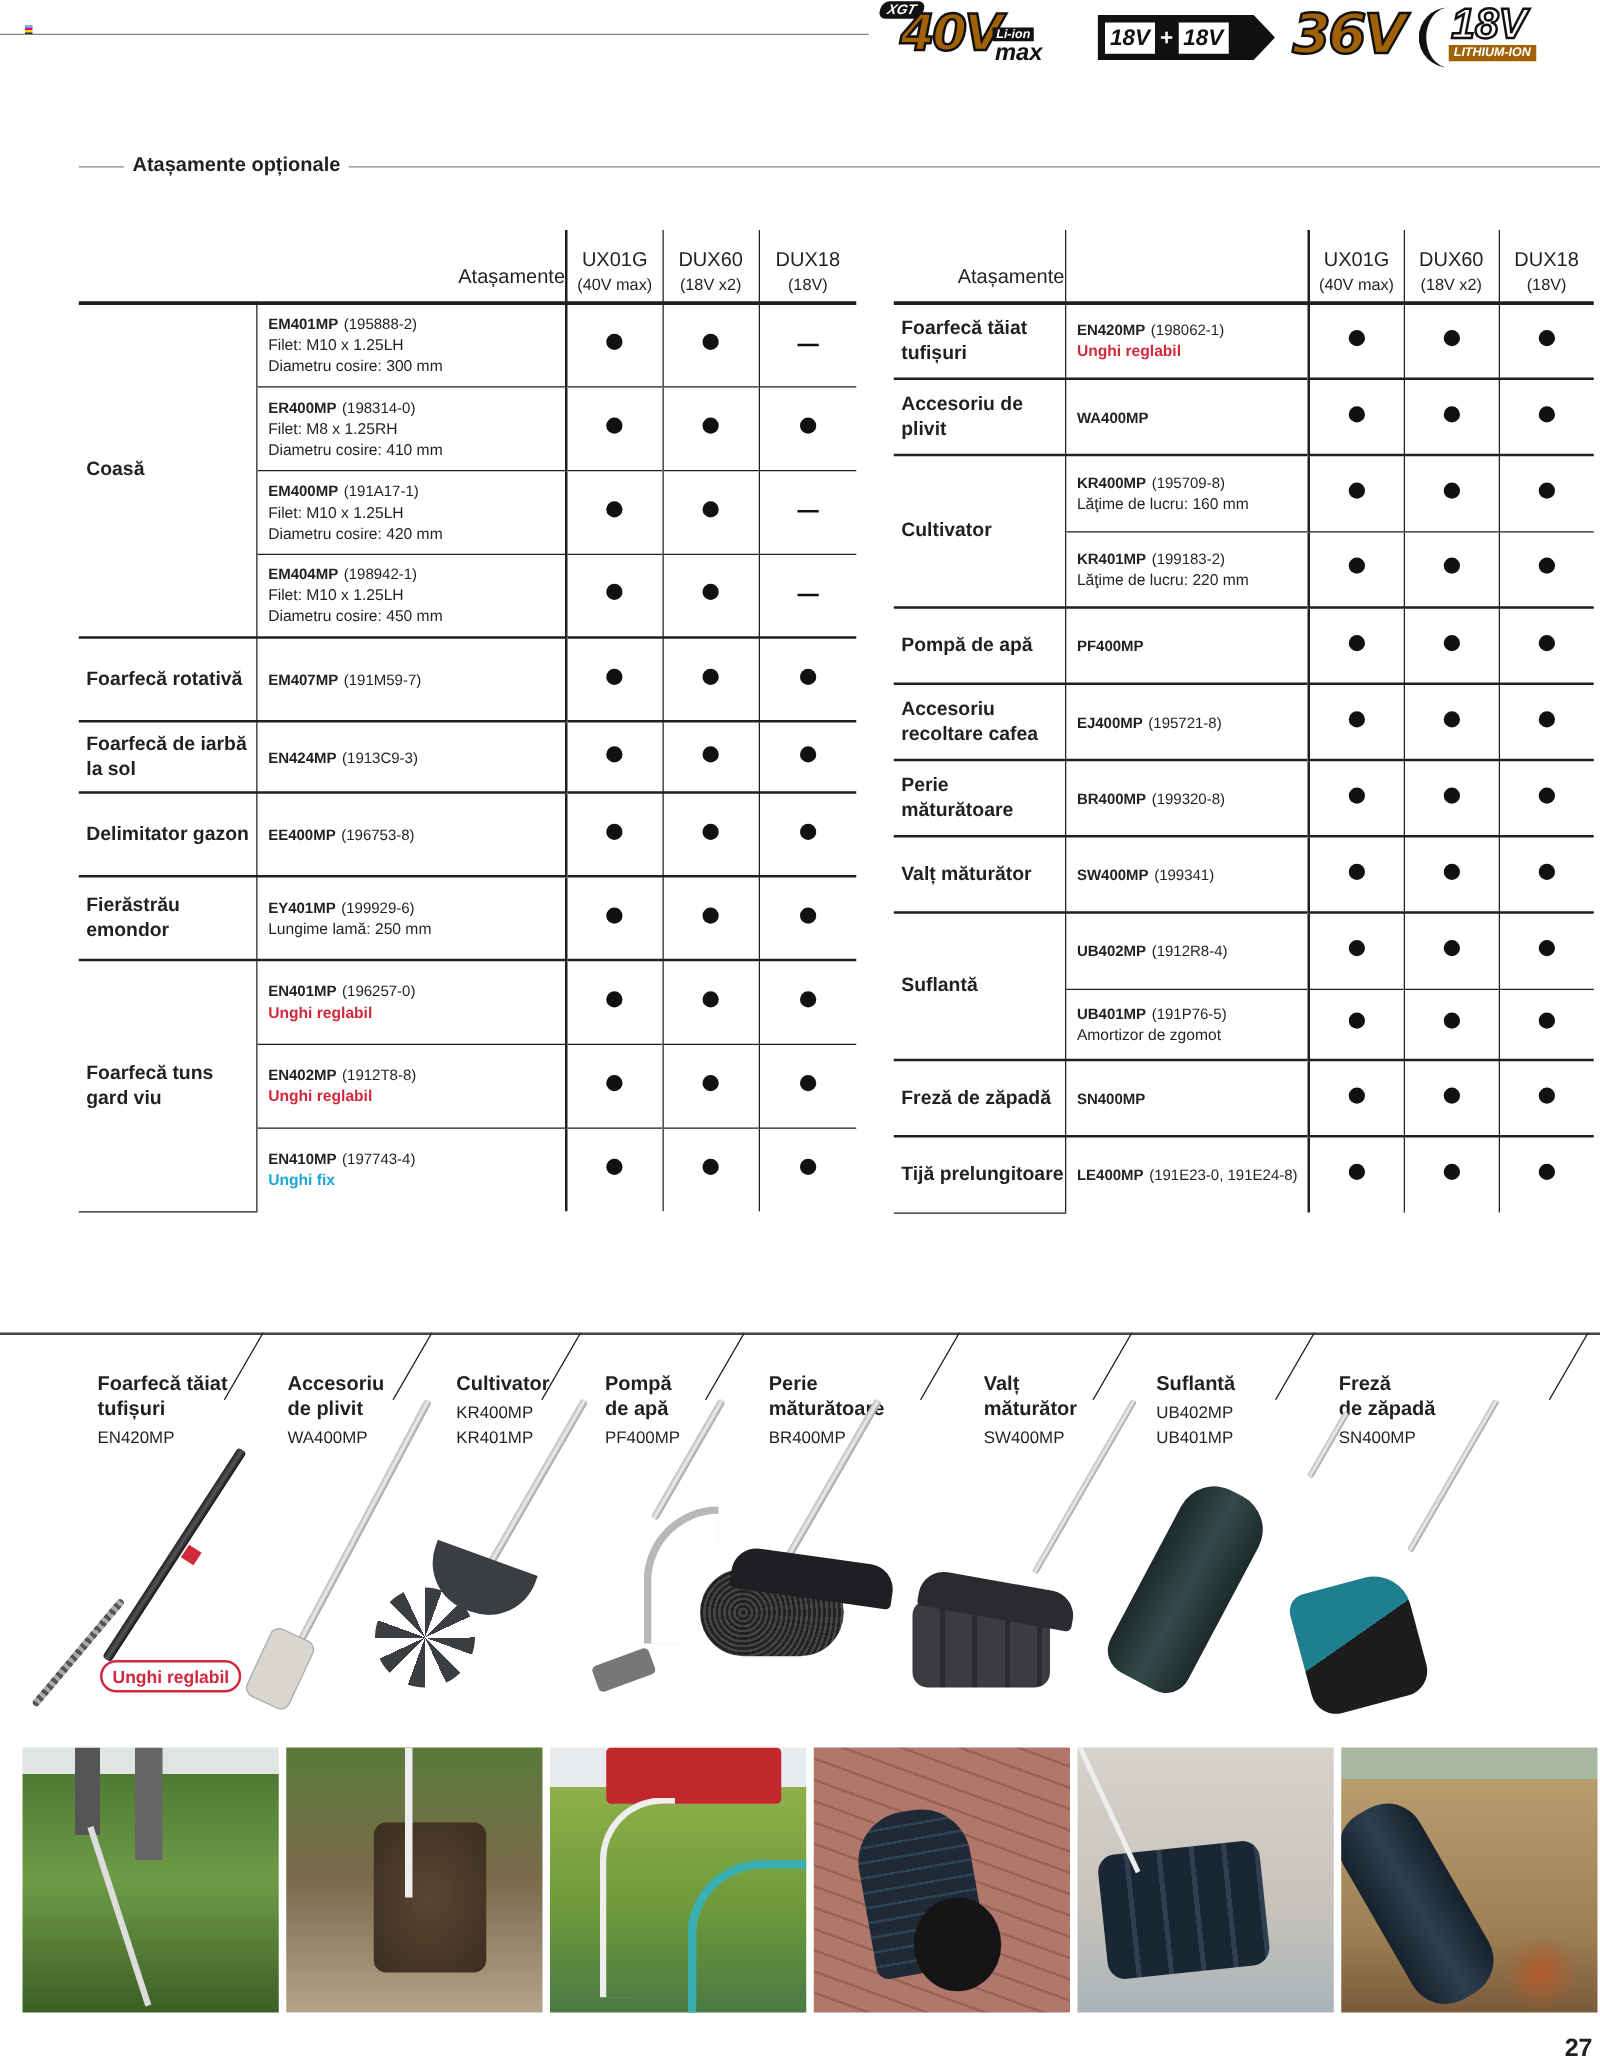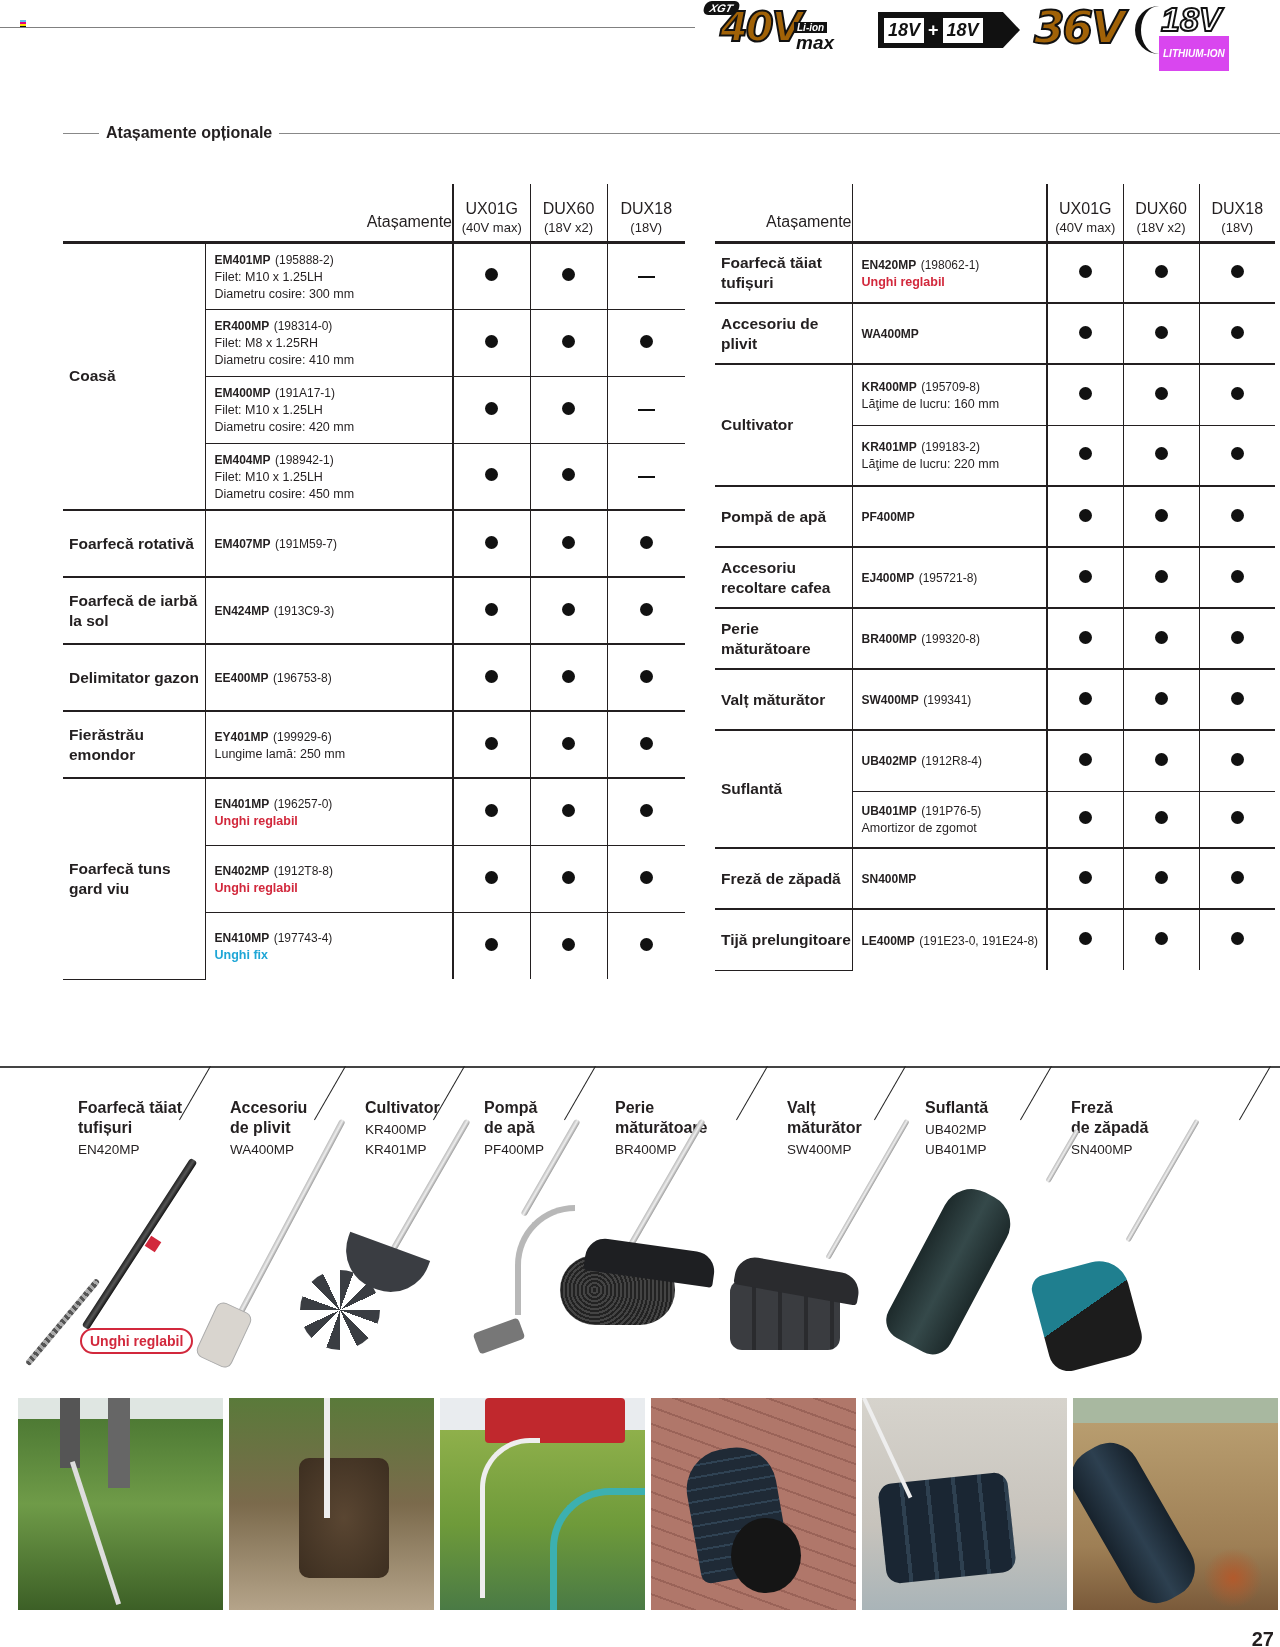--- a/index.html
+++ b/index.html
@@ -15,21 +15,21 @@
   .logo-xgt-tag { position: absolute; left: 14px; top: 1px; background: #111; color: #fff; font-size: 11px; font-weight: bold; font-style: italic; padding: 1px 6px; border-radius: 6px; -webkit-text-stroke: 0; transform: skewX(-15deg); }
   .logo-40v { left: 30px; top: 4px; font-size: 40px; letter-spacing: -2px; }
   .logo-40v-sub { position: absolute; left: 104px; top: 22px; font-size: 10px; background: #111; color: #fff; padding: 0 3px; -webkit-text-stroke: 0; font-style: italic; font-weight: bold; }
   .logo-40v-max { position: absolute; left: 106px; top: 32px; font-size: 19px; color: #111; -webkit-text-stroke: 0; font-style: italic; font-weight: bold; }
   .logo-18plus { position: absolute; left: 188px; top: 12px; height: 36px; width: 142px; background: #111; clip-path: polygon(0 0, 88% 0, 100% 50%, 88% 100%, 0 100%); display: flex; align-items: center; padding-left: 6px; gap: 4px; }
   .logo-18plus .box { background: #fff; color: #111; font-size: 18px; font-weight: bold; font-style: italic; padding: 2px 4px; }
   .logo-18plus .plus { color: #fff; font-size: 18px; font-weight: bold; }
   .logo-36v { left: 344px; top: 2px; font-size: 44px; letter-spacing: -2px; }
   .logo-18li { position: absolute; left: 445px; top: 0; width: 130px; height: 58px; }
   .logo-18li .num { position: absolute; left: 26px; top: 0; font-size: 34px; font-weight: bold; font-style: italic; color: #fff; -webkit-text-stroke: 2px #111; }
-  .logo-18li .li { position: absolute; left: 24px; top: 36px; background: #d946ef; color: #fff; font-size: 10px; font-weight: bold; font-style: italic; padding: 12px 4px; }
+  .logo-18li .li { position: absolute; left: 24px; top: 36px; background: #a16207; color: #fff; font-size: 10px; font-weight: bold; font-style: italic; padding: 1px 4px; }
   .logo-18li .swoosh { position: absolute; left: 0; top: 6px; width: 40px; height: 48px; border-left: 6px solid #111; border-radius: 40px 0 0 40px; }
 
   
   .sec-title { position: absolute; left: 63px; top: 123px; width: 1217px; height: 20px; display: flex; align-items: center; }
   .sec-title .l { width: 36px; height: 1px; background: #888; }
   .sec-title .t { font-weight: bold; font-size: 16px; padding: 0 7px; white-space: nowrap; }
   .sec-title .r { flex: 1; height: 1px; background: #888; }
 
   
   table.att { position: absolute; border-collapse: collapse; table-layout: fixed; }
@@ -149,21 +149,21 @@
         <td class="mark vl-thin"><span class="dot"></span></td>
         <td class="mark vl-thin"><span class="dash"></span></td>
       </tr>
       <tr class="group-end" style="height: 67px; margin-left: 36px;">
         <td class="cat" rowspan="1" style="border-bottom: 1px solid rgb(35, 31, 32);">Foarfecă rotativă</td>
         <td class="model vl-thin"><span class="code">EM407MP</span> <span class="num">(191M59-7)</span></td>
         <td class="mark vl-thick"><span class="dot"></span></td>
         <td class="mark vl-thin"><span class="dot"></span></td>
         <td class="mark vl-thin"><span class="dot"></span></td>
       </tr>
-      <tr class="group-end" style="height: 67px; margin-top: 24px;">
+      <tr class="group-end" style="height: 57px; margin-top: 24px;">
         <td class="cat" rowspan="1" style="border-bottom: 1px solid rgb(35, 31, 32);">Foarfecă de iarbă la sol</td>
         <td class="model vl-thin"><span class="code">EN424MP</span> <span class="num">(1913C9-3)</span></td>
         <td class="mark vl-thick"><span class="dot"></span></td>
         <td class="mark vl-thin"><span class="dot"></span></td>
         <td class="mark vl-thin"><span class="dot"></span></td>
       </tr>
       <tr class="group-end" style="height: 67px;">
         <td class="cat" rowspan="1" style="border-bottom: 1px solid rgb(35, 31, 32);">Delimitator gazon</td>
         <td class="model vl-thin"><span class="code">EE400MP</span> <span class="num">(196753-8)</span></td>
         <td class="mark vl-thick"><span class="dot"></span></td>

